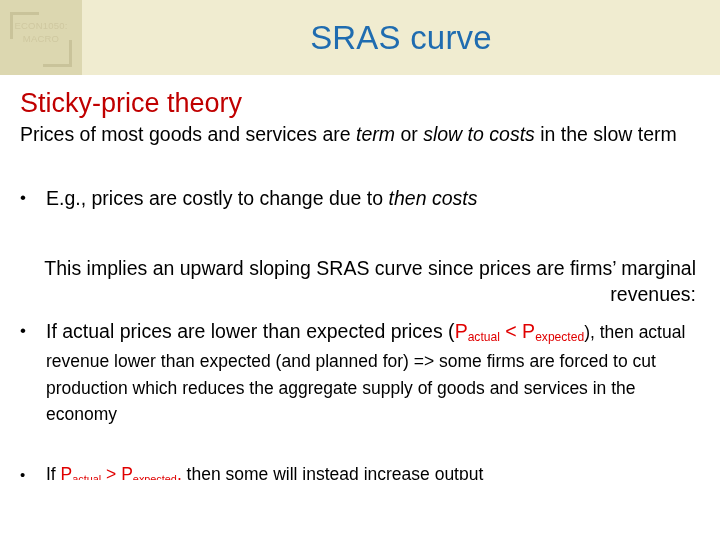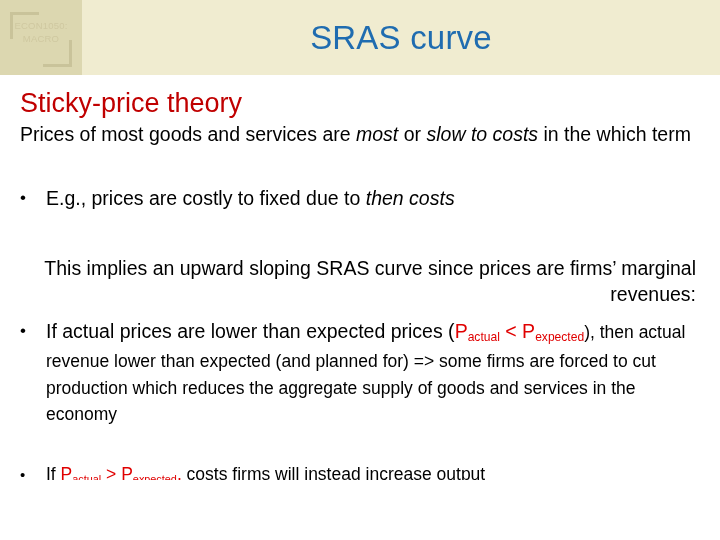--- a/index.html
+++ b/index.html
@@ -233,37 +233,37 @@
       </div>
     </div>
 
     <div id="slide-title">SRAS curve</div>
   </div>
 
   <div id="content">
 
     <div id="body-heading">Sticky-price theory</div>
 
-    <div class="para" id="para-prices"><span>Prices of most goods and services are </span><i>most</i><span> or </span><i>slow to costs</i><span> in the which term</span></div>
+    <div class="para" id="para-prices"><span>Prices of most goods and services are </span><i>term</i><span> or </span><i>slow to costs</i><span> in the slow term</span></div>
 
     <div class="bullet-row" id="bullet-eg">
       <span class="bullet-mark">•</span>
-      <span class="bullet-text"><span>E.g., prices are costly to fixed due to </span><i>then costs</i></span>
+      <span class="bullet-text"><span>E.g., prices are costly to change due to </span><i>then costs</i></span>
     </div>
 
     <div class="para" id="para-implies">This implies an upward sloping SRAS curve since prices are firms’ marginal revenues:</div>
 
     <div class="bullet-row" id="bullet-lower">
       <span class="bullet-mark">•</span>
       <span class="bullet-text"><span>If actual prices are lower than expected prices (</span><span class="red"><span>P</span><sub>actual</sub></span><span class="red"> &lt; </span><span class="red"><span>P</span><sub>expected</sub></span><span class="sm">), then actual revenue lower than expected (and planned for) =&gt; some firms are forced to cut production which reduces the aggregate supply of goods and services in the economy</span></span>
     </div>
 
     <div class="bullet-row sm" id="bullet-higher">
       <span class="bullet-mark">•</span>
-      <span class="bullet-text"><span>If </span><span class="red"><span>P</span><sub>actual</sub></span><span class="red"> &gt; </span><span class="red"><span>P</span><sub>expected</sub></span><span class="red">,</span><span> costs firms will instead increase output</span></span>
+      <span class="bullet-text"><span>If </span><span class="red"><span>P</span><sub>actual</sub></span><span class="red"> &gt; </span><span class="red"><span>P</span><sub>expected</sub></span><span class="red">,</span><span> then some will instead increase output</span></span>
     </div>
 
   </div>
 
   <div id="footer-band">
     <span class="streak-c"></span>
     <span class="streak-a"></span>
     <span class="streak-b"></span>
   </div>
 

